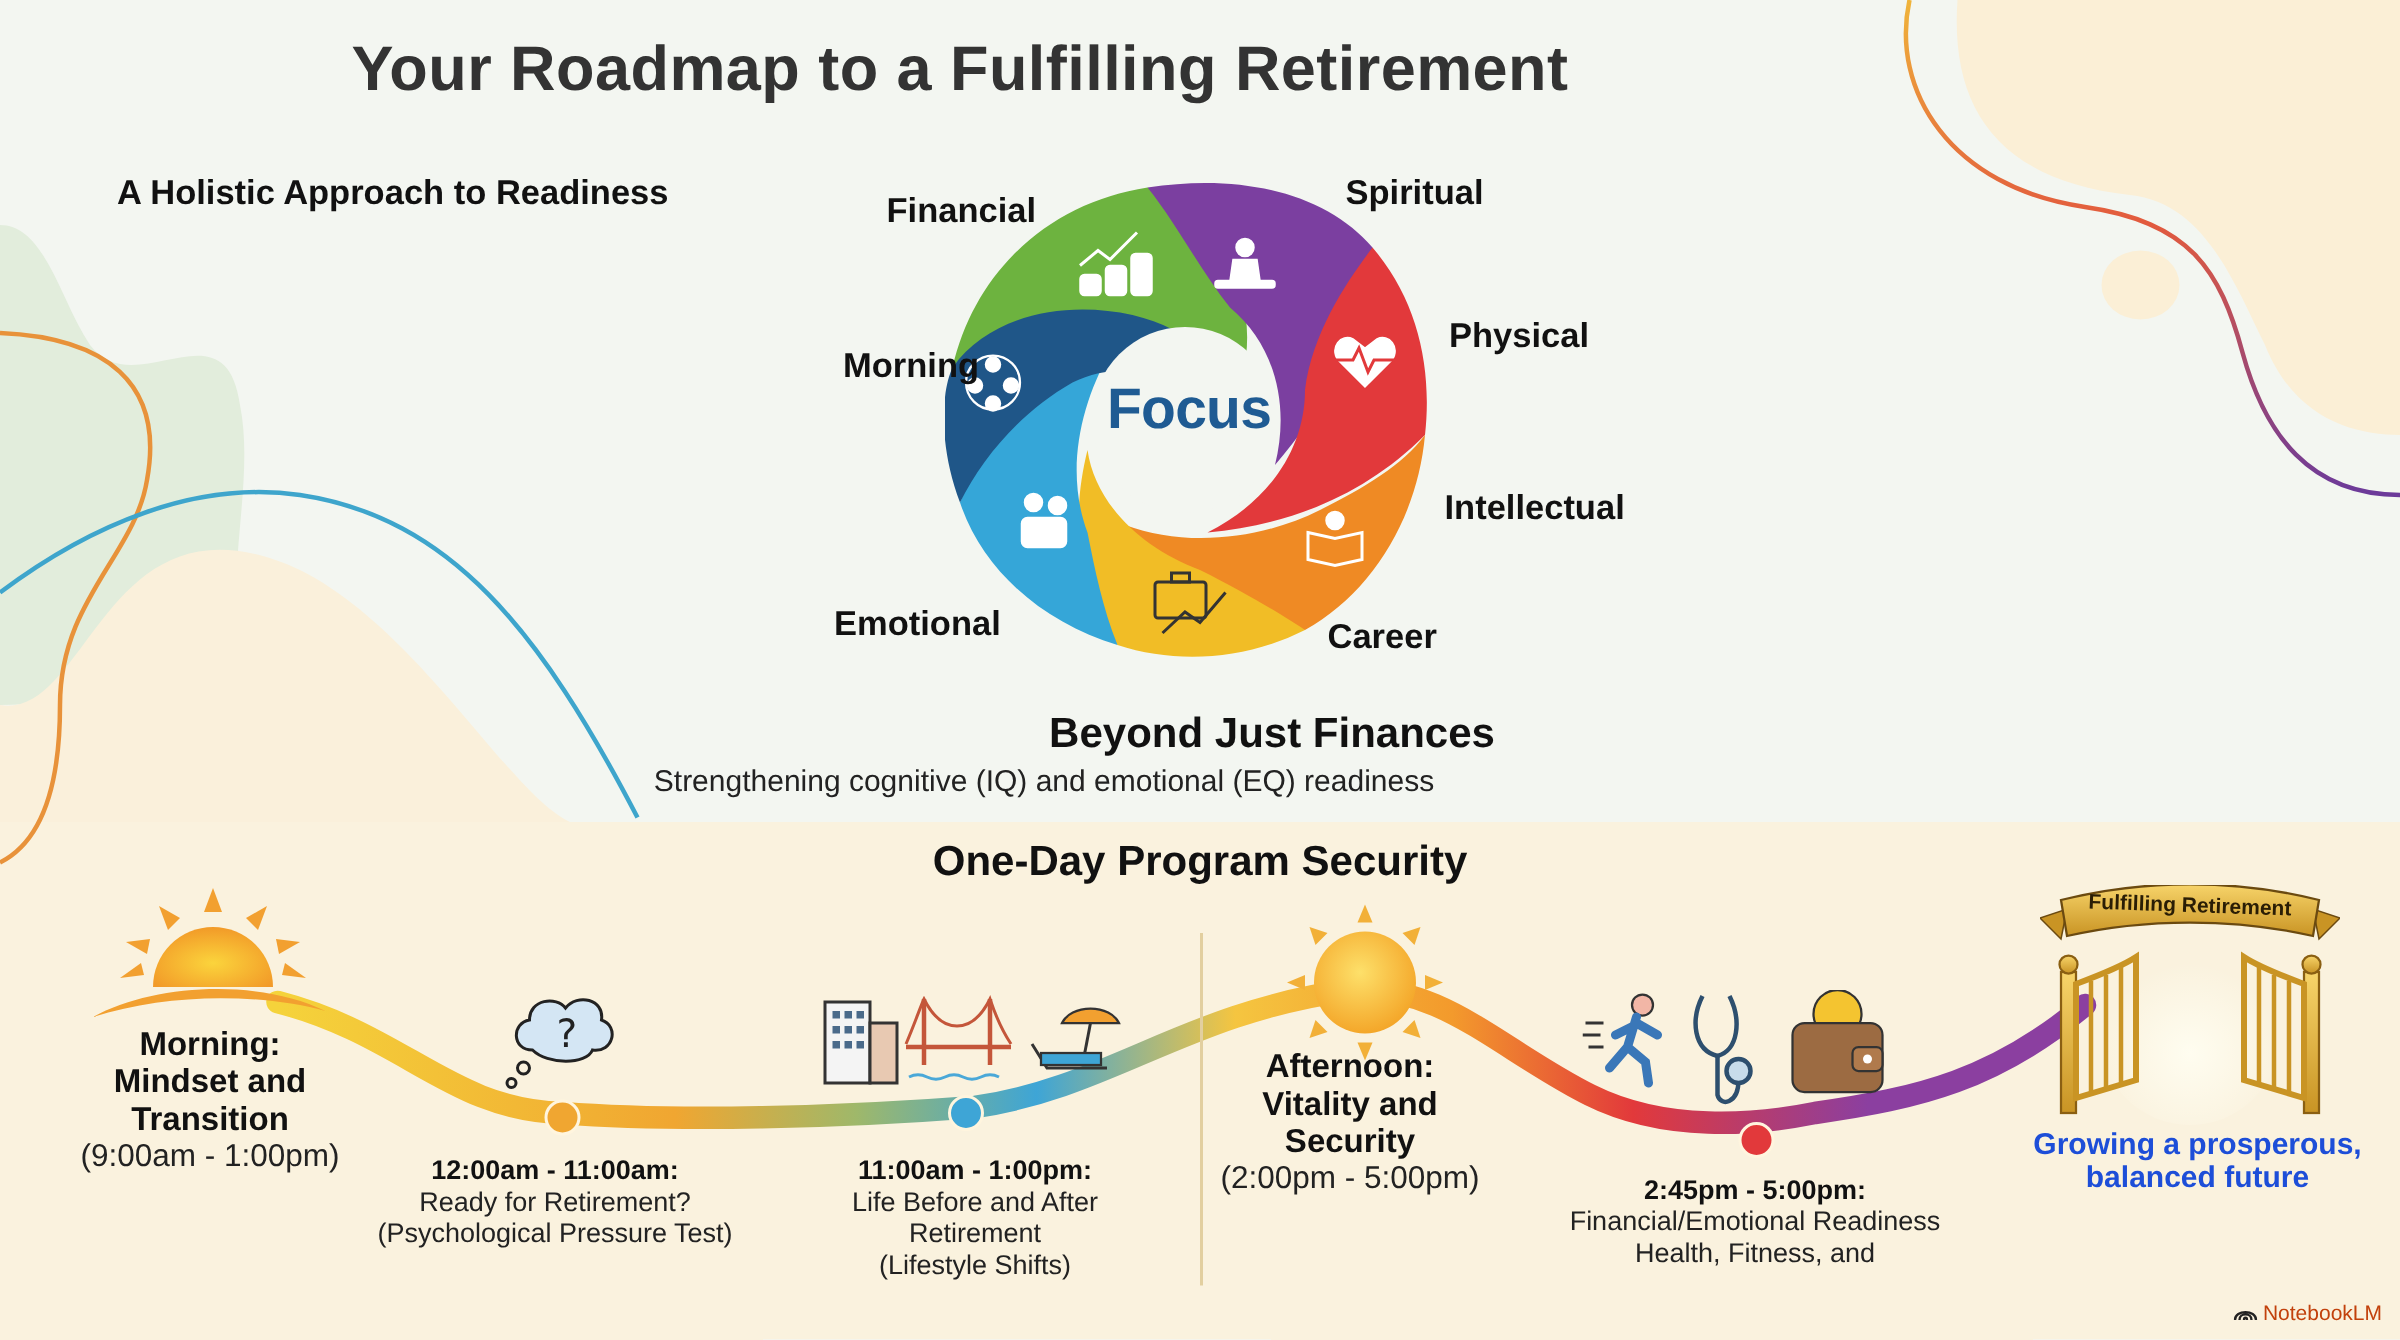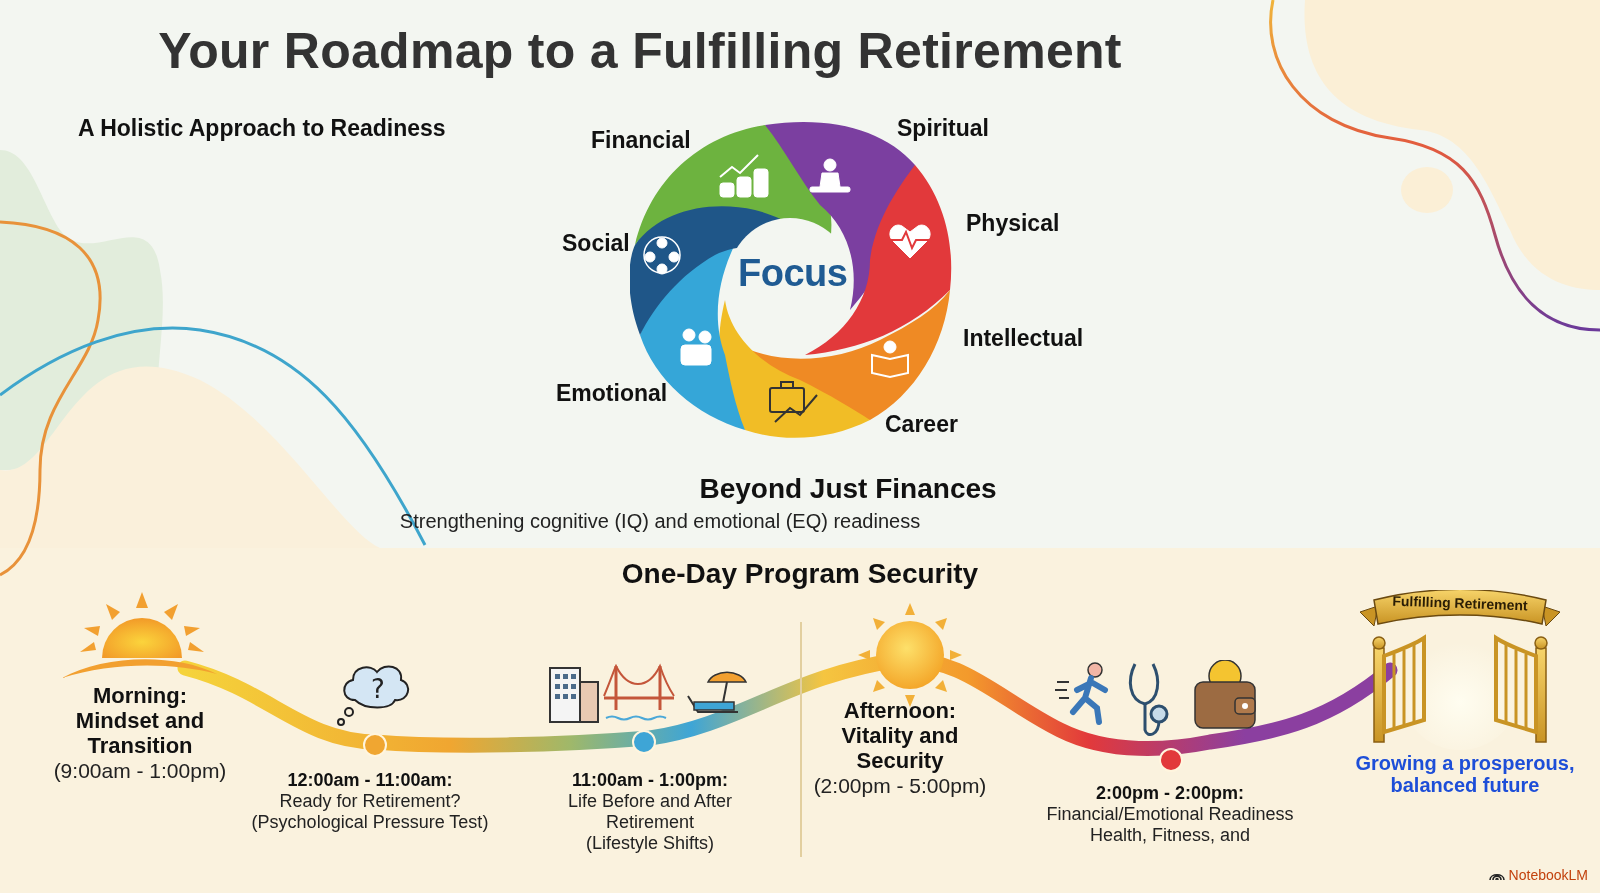--- a/index.html
+++ b/index.html
@@ -7,31 +7,31 @@
     width: 1600px; height: 893px; overflow: hidden; position: relative;
     background: #f3f6f1;
     font-family: "Liberation Sans", "DejaVu Sans", sans-serif;
     color: #1c1c1c;
   }
   .bg-layer { position: absolute; left: 0; top: 0; width: 1600px; height: 893px; }
   .abs { position: absolute; }
 
   .title {
     left: 0; width: 1280px; top: 22px; text-align: center;
-    font-size: 50px; font-weight: bold; color: #333; letter-spacing: 0.3px;
+    font-size: 42px; font-weight: bold; color: #333; letter-spacing: 0.3px;
   }
   .subtitle {
     left: 78px; top: 113px; font-size: 23px; font-weight: bold; line-height: 31px; color: #111;
   }
   .spice-label { font-size: 23px; font-weight: bold; color: #111; white-space: nowrap; }
   .focus {
     font-size: 38px; font-weight: bold; color: #1f5b93; letter-spacing: -0.5px;
   }
   .beyond-title { left: 0; width: 1600px; top: 473px; font-size: 28px; font-weight: bold; text-align:center; color:#111;padding-left:48px; }
-  .beyond-sub { left: 0; width: 1320px; top: 510px; font-size: 20px; text-align:center; color:#222; }
+  .beyond-sub { left: 0; width: 1320px; top: 510px; font-size: 20px; text-align:center; color:#222;padding-left:36px; }
 
   .journey-title { left: 0; width: 1600px; top: 558px; font-size: 28px; font-weight: bold; text-align:center; color:#111; }
 
   .phase-title { font-size: 22px; font-weight: bold; line-height: 25px; color:#111; text-align:center; }
   .phase-time { font-size: 21px; line-height: 25px; color:#222; text-align:center; }
   .step-time { font-size: 18px; font-weight: bold; line-height: 21px; text-align:center; color:#111; }
   .step-desc { font-size: 18px; line-height: 21px; text-align:center; color:#222; }
 
   .final-text { font-size: 20px; font-weight: bold; line-height: 22px; text-align:center; color:#1d4ed8; }
   .divider { left: 800px; top: 622px; width: 2px; height: 235px; background: #e2cf9f; }
@@ -157,22 +157,22 @@
       </g>
     </g>
   </g>
 </svg>
 <div class="abs focus" style="left:738px; top:252px;">Focus</div>
 
 <div class="abs spice-label" style="left:897px; top:115px;">Spiritual</div>
 <div class="abs spice-label" style="left:966px; top:210px;">Physical</div>
 <div class="abs spice-label" style="left:963px; top:325px;">Intellectual</div>
 <div class="abs spice-label" style="left:885px; top:411px;">Career</div>
-<div class="abs spice-label" style="left:556px; top:380px;">Emotional</div>
-<div class="abs spice-label" style="left:562px; top:230px;">Social</div>
+<div class="abs spice-label" style="left:556px; top:402px;">Emotional</div>
+<div class="abs spice-label" style="left:562px; top:230px;">Morning</div>
 <div class="abs spice-label" style="left:591px; top:127px;">Financial</div>
 
 <div class="abs beyond-title">Beyond Just Finances</div>
 <div class="abs beyond-sub">Strengthening cognitive (IQ) and emotional (EQ) readiness</div>
 
 <div class="abs journey-title">One-Day Program Security</div>
 <div class="abs divider"></div>
 
 <svg class="abs" style="left:62px; top:590px;" width="160" height="90" viewBox="0 0 160 90">
   <defs>
@@ -296,21 +296,21 @@
   </g>
   <g>
     <circle cx="170" cy="16" r="16" fill="#f4c430" stroke="#333" stroke-width="1.5"></circle>
     <rect x="140" y="22" width="60" height="46" rx="8" fill="#9c6b42" stroke="#333" stroke-width="1.5"></rect>
     <rect x="180" y="38" width="20" height="16" rx="4" fill="#b07a4c" stroke="#333" stroke-width="1.5"></rect>
     <circle cx="190" cy="46" r="3" fill="#fff"></circle>
   </g>
 </svg>
 <div class="abs" style="left:1159px; top:748px; width:20px; height:20px; border-radius:50%; background:#e2393b; border:2px solid #fff5de;"></div>
 <div class="abs" style="left:1020px; top:783px; width:300px;">
-  <div class="step-time">2:00pm - 2:00pm:</div>
+  <div class="step-time">2:45pm - 5:00pm:</div>
   <div class="step-desc">Financial/Emotional Readiness</div>
   <div class="step-desc">Health, Fitness, and</div>
 </div>
 
 <svg class="abs" style="left:1360px; top:590px;" width="200" height="160" viewBox="0 0 200 160">
   <defs>
       <linearGradient id="gold" x1="0" y1="0" x2="0" y2="1">
         <stop offset="0" stop-color="#f7d46a"></stop>
         <stop offset="1" stop-color="#c99424"></stop>
       </linearGradient>

